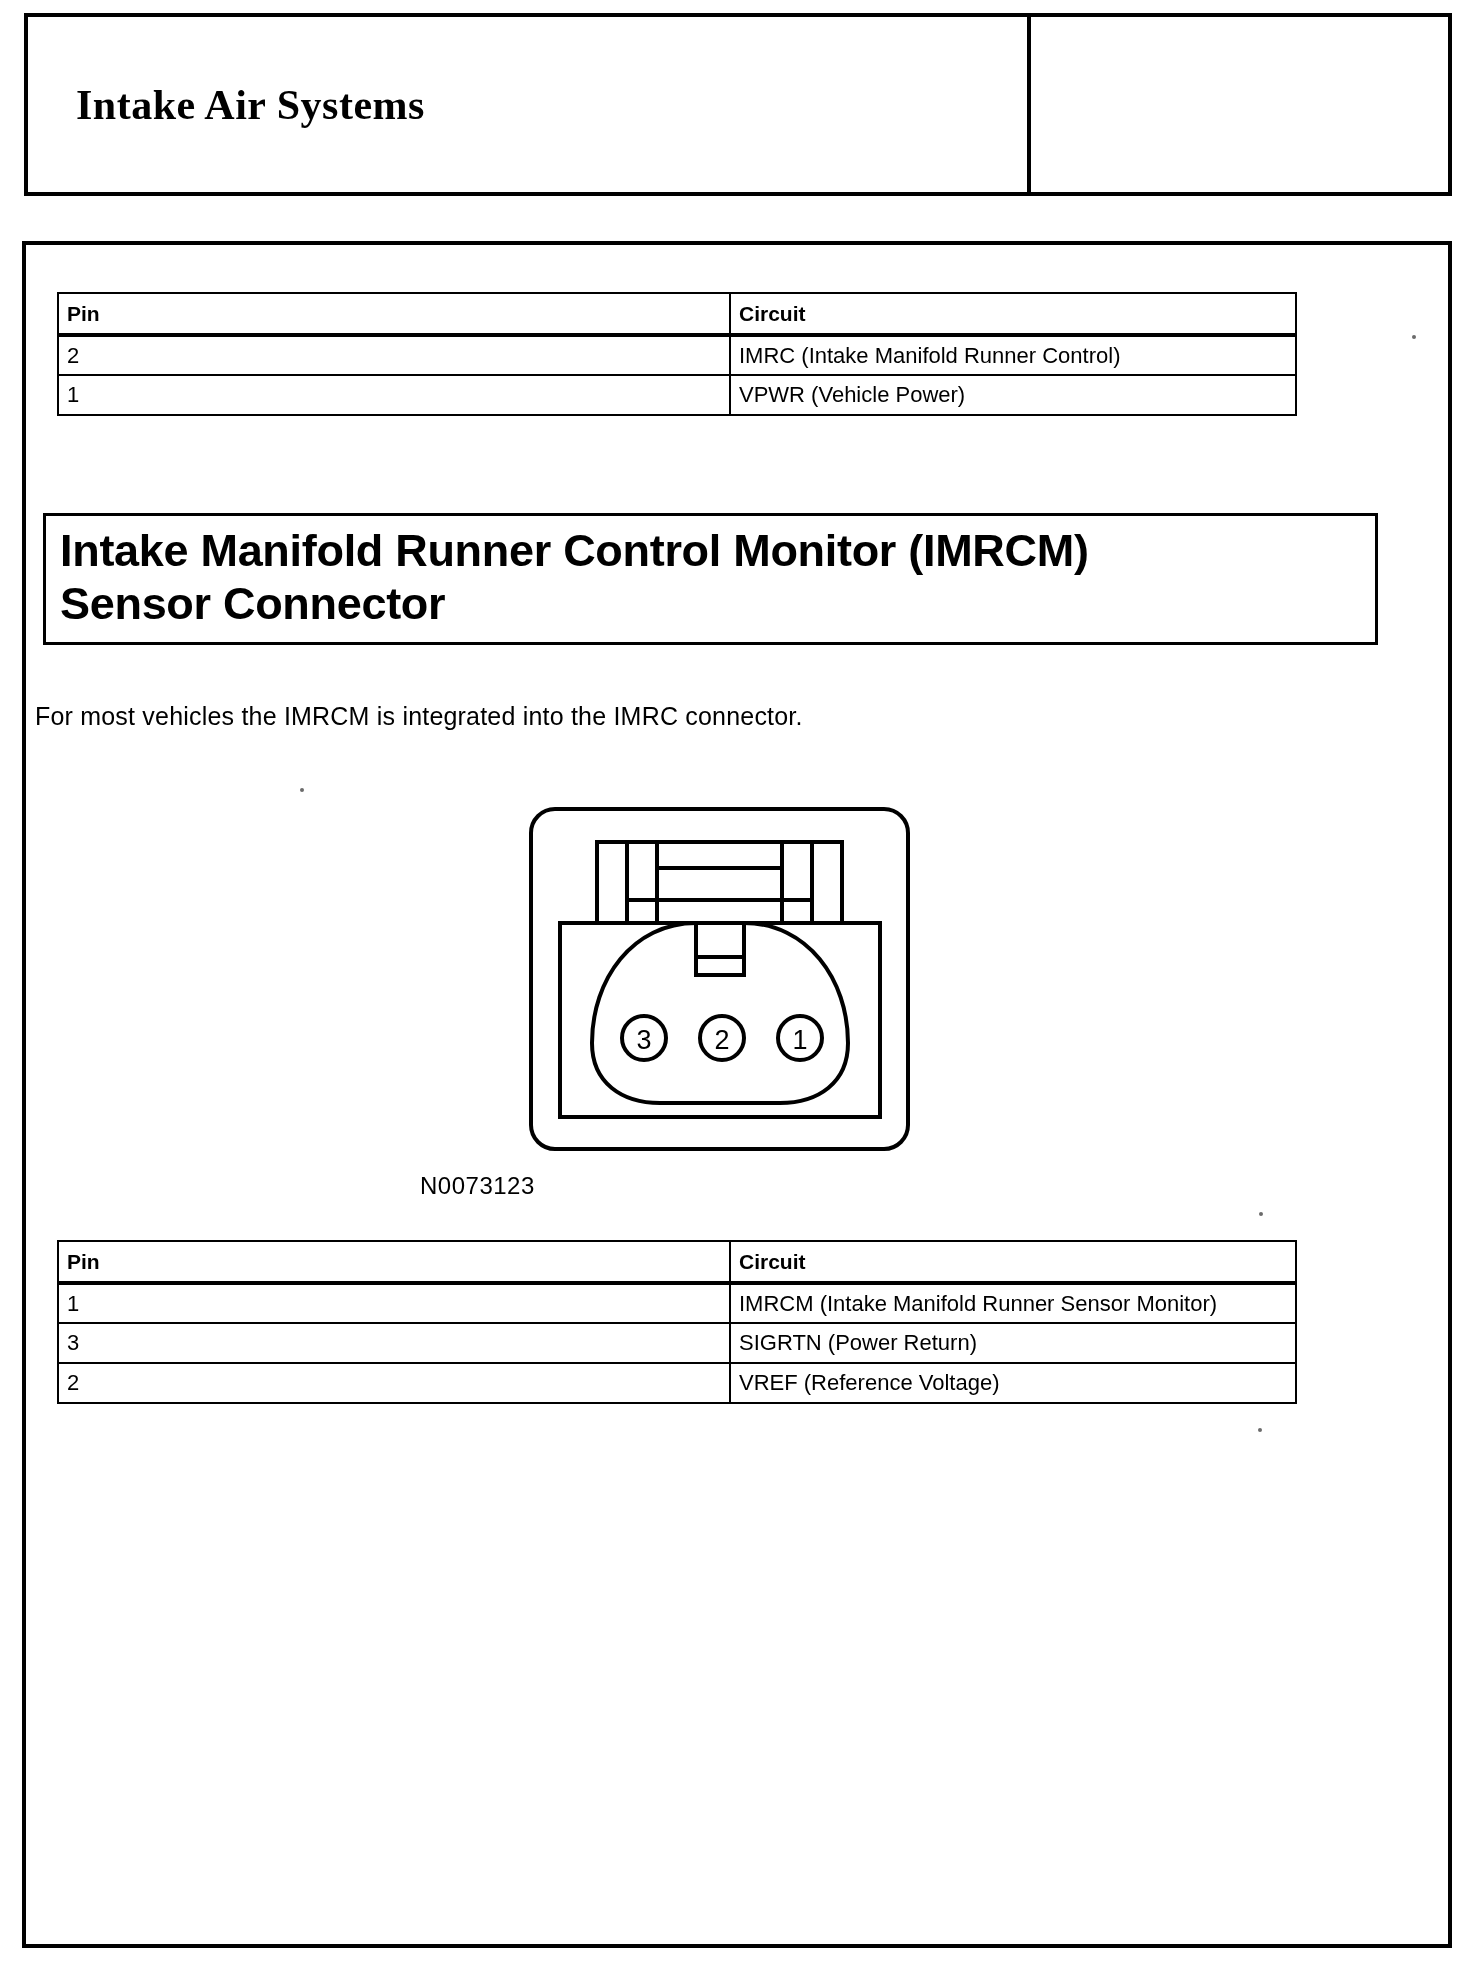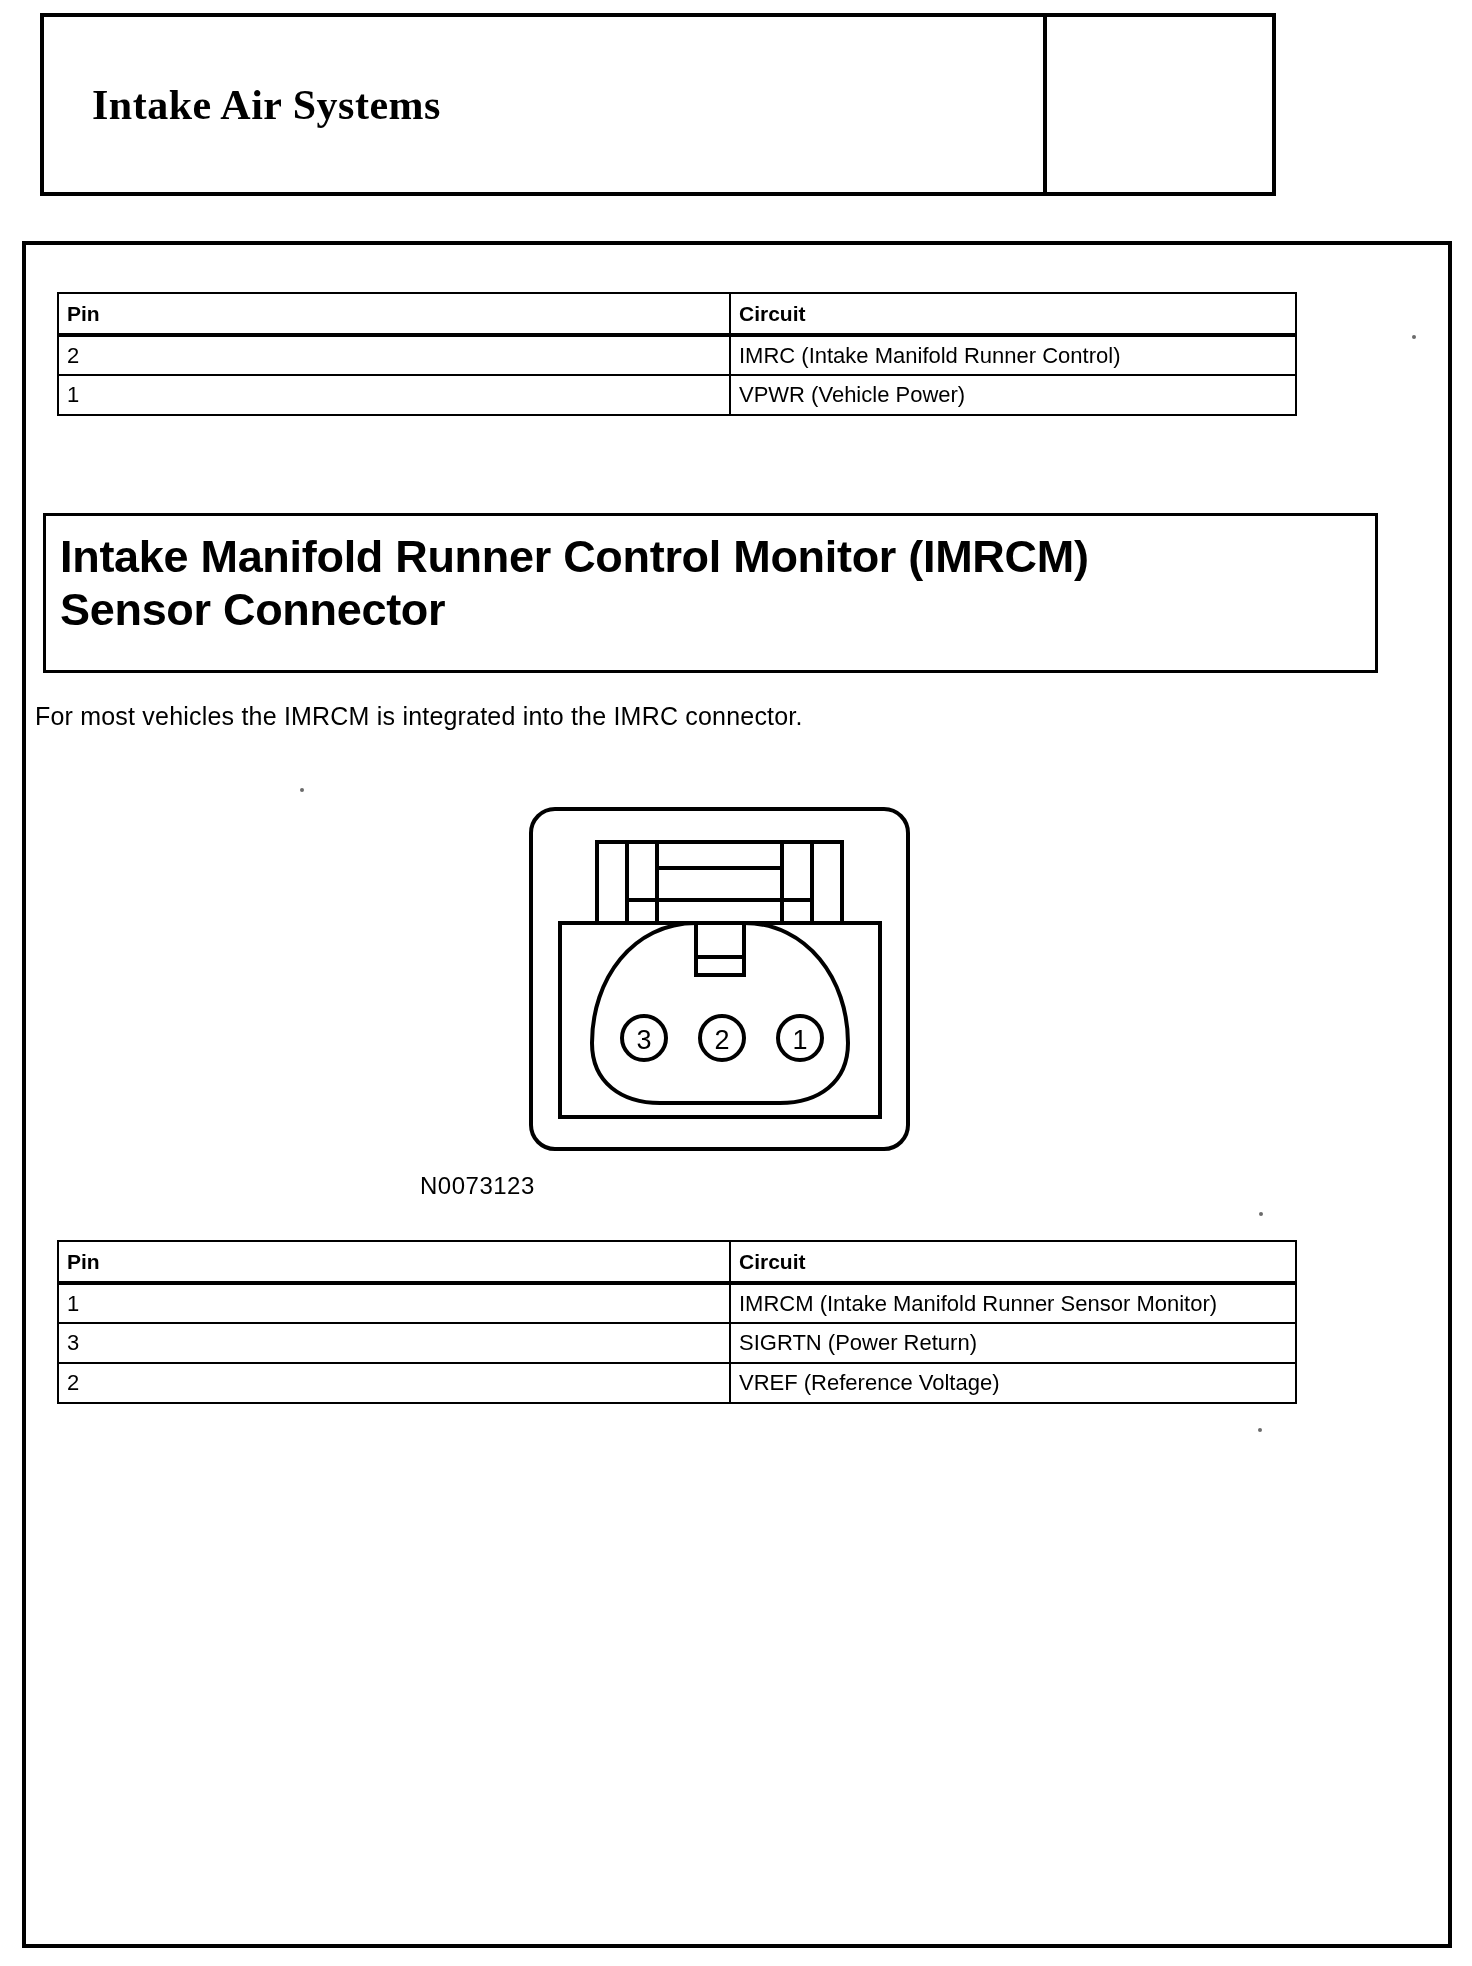--- a/index.html
+++ b/index.html
@@ -12,23 +12,23 @@
     height: 1966px;
     position: relative;
     font-family: "Liberation Sans", sans-serif;
     color: #000000;
     overflow: hidden;
   }
 
   
   .header-box {
     position: absolute;
-    left: 40px;
+    left: 24px;
     top: 13px;
-    width: 1236px;
+    width: 1428px;
     height: 183px;
     border: 4px solid #000;
     box-sizing: border-box;
     display: flex;
   }
   .header-title-cell {
     flex: 0 0 1003px;
     border-right: 4px solid #000;
     box-sizing: border-box;
     display: flex;
@@ -95,24 +95,24 @@
 
   #table-imrc  { left: 57px; top: 292px; }
   #table-imrcm { left: 57px; top: 1240px; }
 
   
   .section-heading-box {
     position: absolute;
     left: 43px;
     top: 513px;
     width: 1335px;
-    height: 160px;
+    height: 132px;
     border: 3px solid #000;
     box-sizing: border-box;
-    padding: 14px 0 0 14px;
+    padding: 8px 0 0 14px;
   }
   .section-heading-box .heading-text {
     font-family: "Liberation Sans", sans-serif;
     font-weight: bold;
     font-size: 45px;
     line-height: 1.18;
     letter-spacing: -0.3px;
   }
 
   

